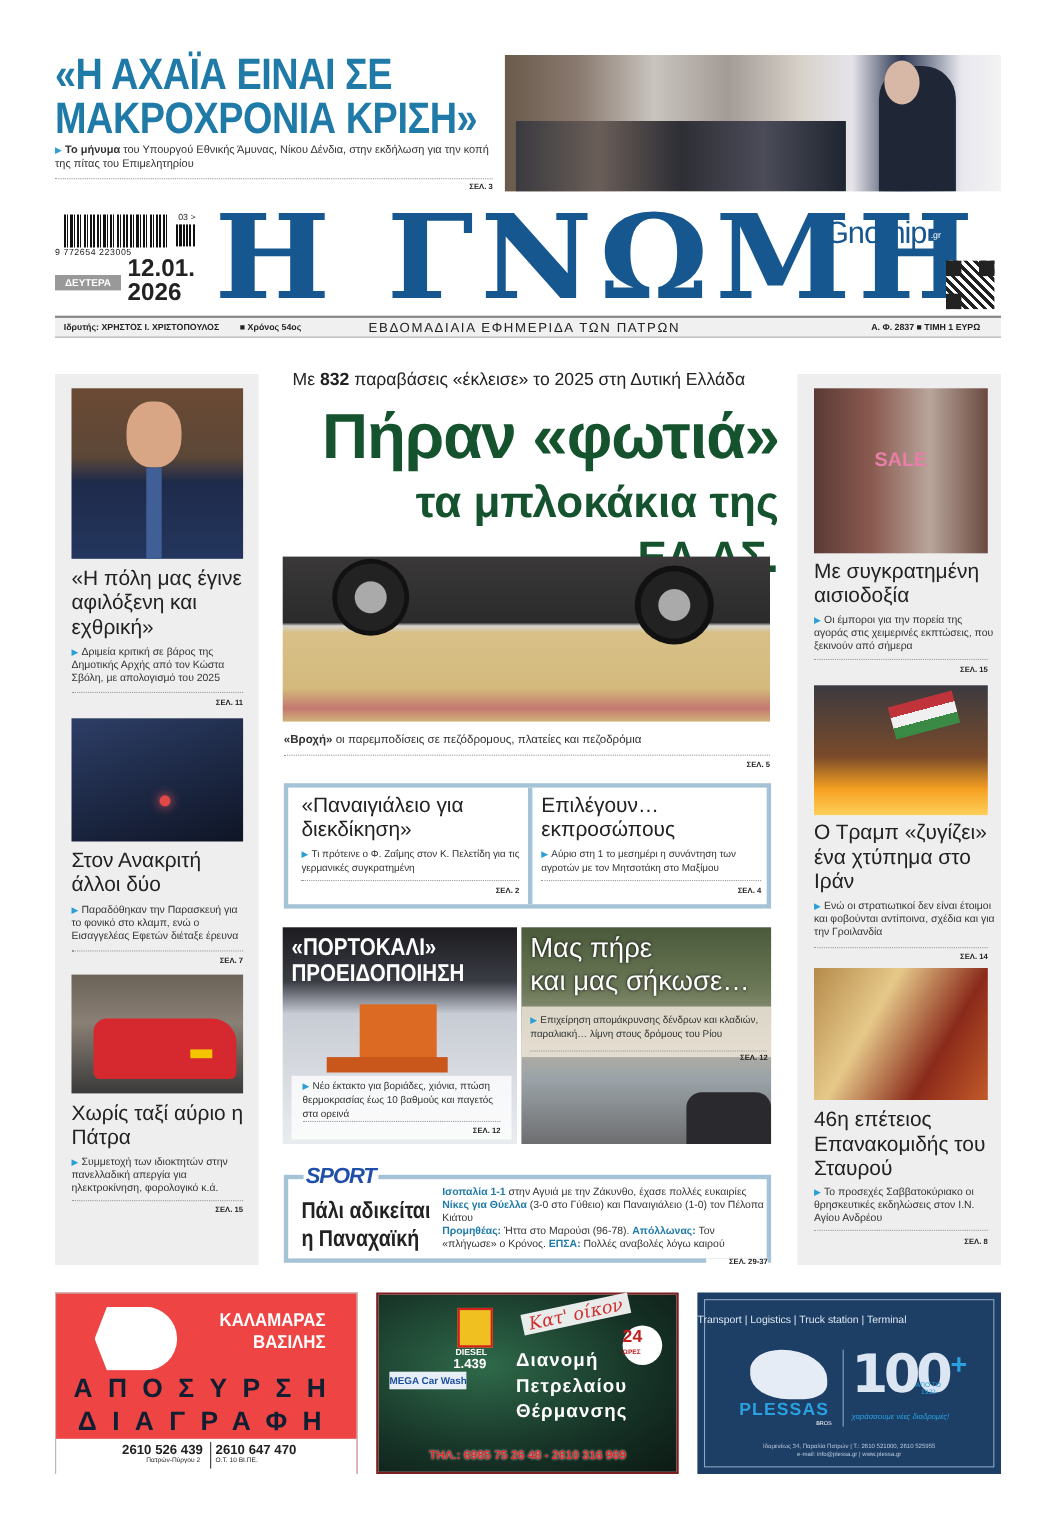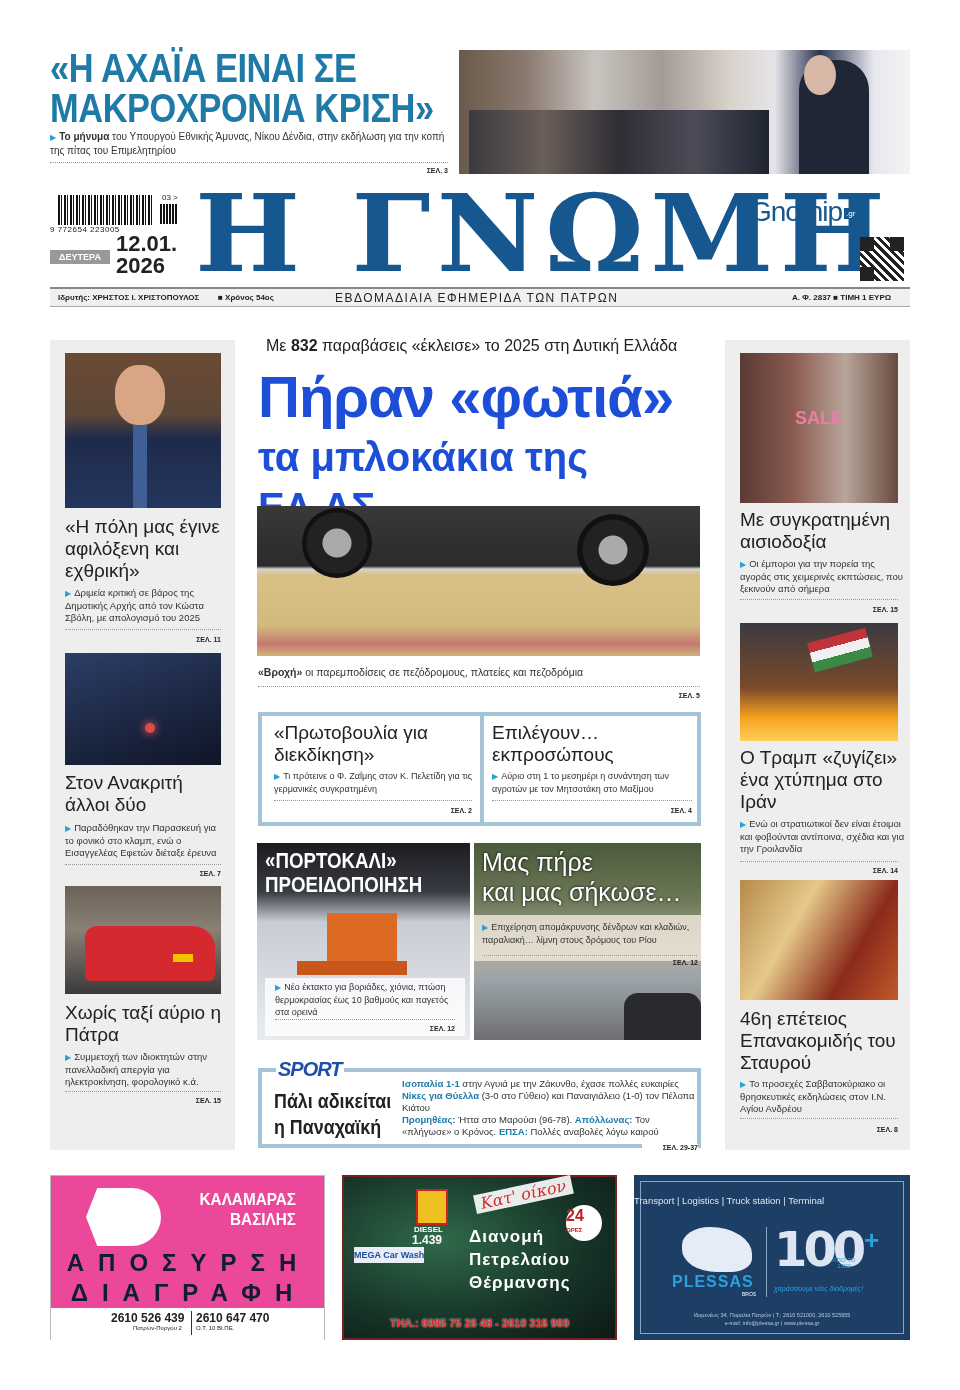--- a/index.html
+++ b/index.html
@@ -60,21 +60,21 @@
 <div class="abs infobar">
   <span class="abs" style="left:8px;top:4px">Ιδρυτής: ΧΡΗΣΤΟΣ Ι. ΧΡΙΣΤΟΠΟΥΛΟΣ</span>
   <span class="abs" style="left:168px;top:4px">■ <span>Χρόνος 54ος</span></span>
   <span class="abs" style="left:285px;top:2px;font-size:12px;font-weight:normal;letter-spacing:1.5px">ΕΒΔΟΜΑΔΙΑΙΑ ΕΦΗΜΕΡΙΔΑ ΤΩΝ ΠΑΤΡΩΝ</span>
   <span class="abs" style="left:742px;top:4px"><span>Α. Φ. 2837</span> ■ <span>ΤΙΜΗ 1 ΕΥΡΩ</span></span>
 </div>
 
 <div class="abs" style="left:266px;top:337px;font-size:16px;color:#222;white-space:nowrap">
   <span>Με </span><b>832</b><span> παραβάσεις «έκλεισε» το 2025 στη Δυτική Ελλάδα</span>
 </div>
-<div class="abs" style="left:258px;top:362px;width:450px;text-align:left;font-weight:bold;color:#1d4ed8">
+<div class="abs" style="left:258px;top:362px;width:450px;text-align:right;font-weight:bold;color:#14532d">
   <div style="font-size:58px;line-height:70px;letter-spacing:-1px">Πήραν «φωτιά»</div>
   <div style="font-size:40px;line-height:50px">τα μπλοκάκια της ΕΛ.ΑΣ.</div>
 </div>
 <div class="abs photo" style="left:257px;top:506px;width:443px;height:150px;background:linear-gradient(180deg,#3a3838 0%,#2b2b2b 40%,#d6d4cf 42%,#d8c087 46%,#d3b97c 80%,#c4786f 92%,#d1b37a 100%)">
   <div class="abs" style="left:45px;top:2px;width:70px;height:70px;border-radius:50%;background:radial-gradient(circle,#aaa 0 14px,#222 15px 30px,#111 31px)"></div>
   <div class="abs" style="left:320px;top:8px;width:72px;height:72px;border-radius:50%;background:radial-gradient(circle,#aaa 0 14px,#222 15px 30px,#111 31px)"></div>
 </div>
 <div class="abs" style="left:258px;top:666px;font-size:10.5px;color:#333">
   <b>«Βροχή»</b><span> οι παρεμποδίσεις σε πεζόδρομους, πλατείες και πεζοδρόμια</span>
 </div>
@@ -128,21 +128,21 @@
 
   <div class="abs photo" style="left:15px;top:540px;width:158px;height:120px;background:linear-gradient(120deg,#b58a4a 0%,#e6c98a 35%,#8a2a1a 70%,#c25a2a 100%)"></div>
   <div class="abs sidetitle" style="left:15px;top:668px;width:165px">46η επέτειος Επανακομιδής του Σταυρού</div>
   <div class="abs sidesub" style="left:15px;top:738px;width:165px"><span class="arrow">▶</span><span>Το προσεχές Σαββατοκύριακο οι θρησκευτικές εκδηλώσεις στον Ι.Ν. Αγίου Ανδρέου</span></div>
   <div class="abs dots" style="left:15px;top:778px;width:158px"></div>
   <div class="abs sel" style="left:125px;top:786px;width:48px">ΣΕΛ. 8</div>
 </div>
 
 <div class="abs boxed" style="left:258px;top:712px;width:443px;height:114px">
   <div class="abs" style="left:218px;top:0;width:4px;height:106px;background:#a5c3d6"></div>
-  <div class="abs" style="left:12px;top:6px;width:200px;font-size:19px;line-height:22px">«Πρωτοβουλία για διεκδίκηση»</div>
+  <div class="abs" style="left:12px;top:6px;width:200px;font-size:19px;line-height:22px">«Παναιγιάλειο για διεκδίκηση»</div>
   <div class="abs sidesub" style="left:12px;top:54px;width:200px;font-size:9px"><span class="arrow">▶</span><span>Τι πρότεινε ο Φ. Ζαΐμης στον Κ. Πελετίδη για τις γερμανικές συγκρατημένη</span></div>
   <div class="abs dots" style="left:12px;top:84px;width:198px"></div>
   <div class="abs sel" style="left:160px;top:91px;width:50px">ΣΕΛ. 2</div>
   <div class="abs" style="left:230px;top:6px;width:200px;font-size:19px;line-height:22px">Επιλέγουν… εκπροσώπους</div>
   <div class="abs sidesub" style="left:230px;top:54px;width:205px;font-size:9px"><span class="arrow">▶</span><span>Αύριο στη 1 το μεσημέρι η συνάντηση των αγροτών με τον Μητσοτάκη στο Μαξίμου</span></div>
   <div class="abs dots" style="left:230px;top:84px;width:200px"></div>
   <div class="abs sel" style="left:380px;top:91px;width:50px">ΣΕΛ. 4</div>
 </div>
 
 <div class="abs photo" style="left:257px;top:843px;width:213px;height:197px;background:linear-gradient(180deg,#1c1c20 0%,#3a3c44 25%,#c8ccd4 40%,#e9ecef 100%)">
@@ -176,21 +176,21 @@
       <div>η Παναχαϊκή</div>
   </div>
   <div class="abs" style="left:140px;top:6px;width:295px;font-size:9.5px;line-height:12px;color:#333">
     <div><b class="teal">Ισοπαλία 1-1</b><span> στην Αγυιά με την Ζάκυνθο, έχασε πολλές ευκαιρίες</span></div>
     <div><b class="teal">Νίκες για Θύελλα</b><span> (3-0 στο Γύθειο) και Παναιγιάλειο (1-0) τον Πέλοπα Κιάτου</span></div>
     <div><b class="teal">Προμηθέας:</b><span> Ήττα στο Μαρούσι (96-78). </span><b class="teal">Απόλλωνας:</b><span> Τον «πλήγωσε» ο Κρόνος. </span><b class="teal">ΕΠΣΑ:</b><span> Πολλές αναβολές λόγω καιρού</span></div>
   </div>
   <div class="abs sel" style="left:380px;top:72px;width:56px;background:#fff">ΣΕΛ. 29-37</div>
 </div>
 
-<div class="abs" style="left:50px;top:1175px;width:275px;height:165px;background:#ec4899;border:1px solid #bbb">
+<div class="abs" style="left:50px;top:1175px;width:275px;height:165px;background:#ef4444;border:1px solid #bbb">
   <div class="abs" style="left:35px;top:12px;width:75px;height:58px;background:#fff;border-radius:6px 30px 30px 6px;clip-path:polygon(15% 0,100% 0,100% 100%,15% 100%,0 50%)"></div>
   <div class="abs" style="left:130px;top:14px;width:115px;text-align:right;color:#fff;font-weight:bold;font-size:17px;line-height:20px;transform:scaleX(0.9);transform-origin:right top">
     <div>ΚΑΛΑΜΑΡΑΣ</div>
       <div>ΒΑΣΙΛΗΣ</div>
   </div>
   <div class="abs" style="left:10px;top:72px;width:255px;text-align:center;color:#0f1e30;font-weight:bold;font-size:24px;letter-spacing:14px;line-height:30px">
     <div>ΑΠΟΣΥΡΣΗ</div>
       <div>ΔΙΑΓΡΑΦΗ</div>
   </div>
   <div class="abs" style="left:0;top:132px;width:273px;height:32px;background:#fff">

